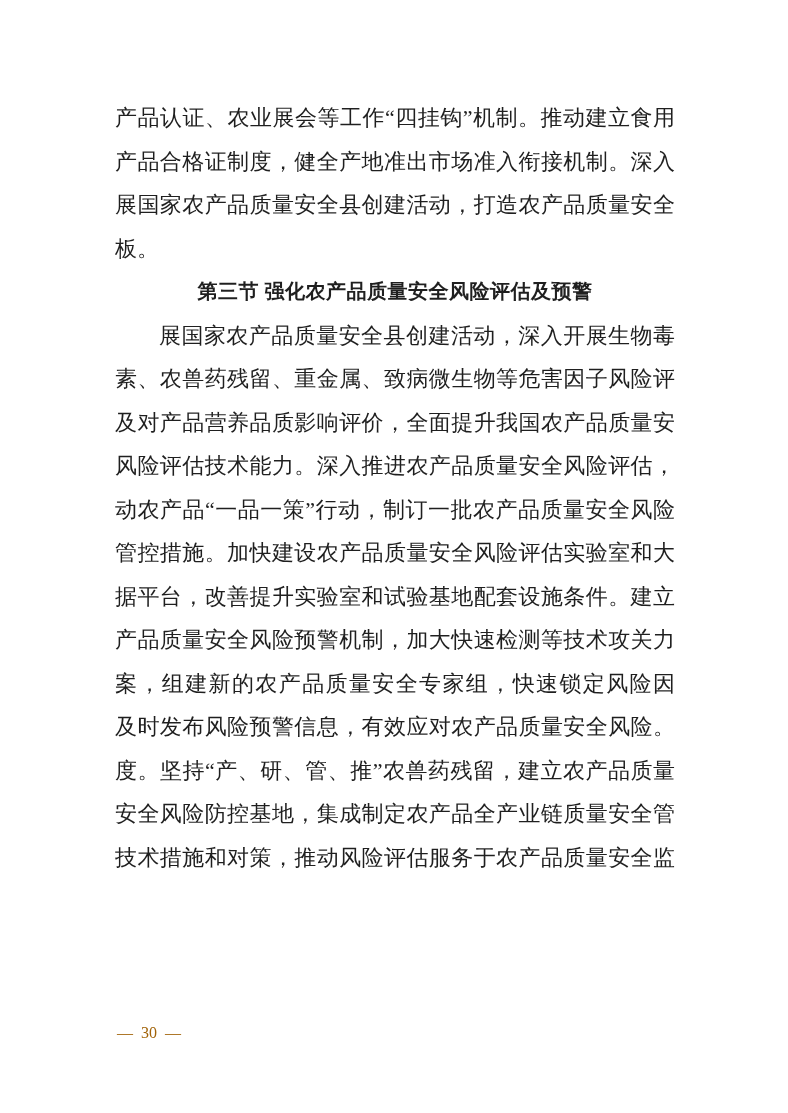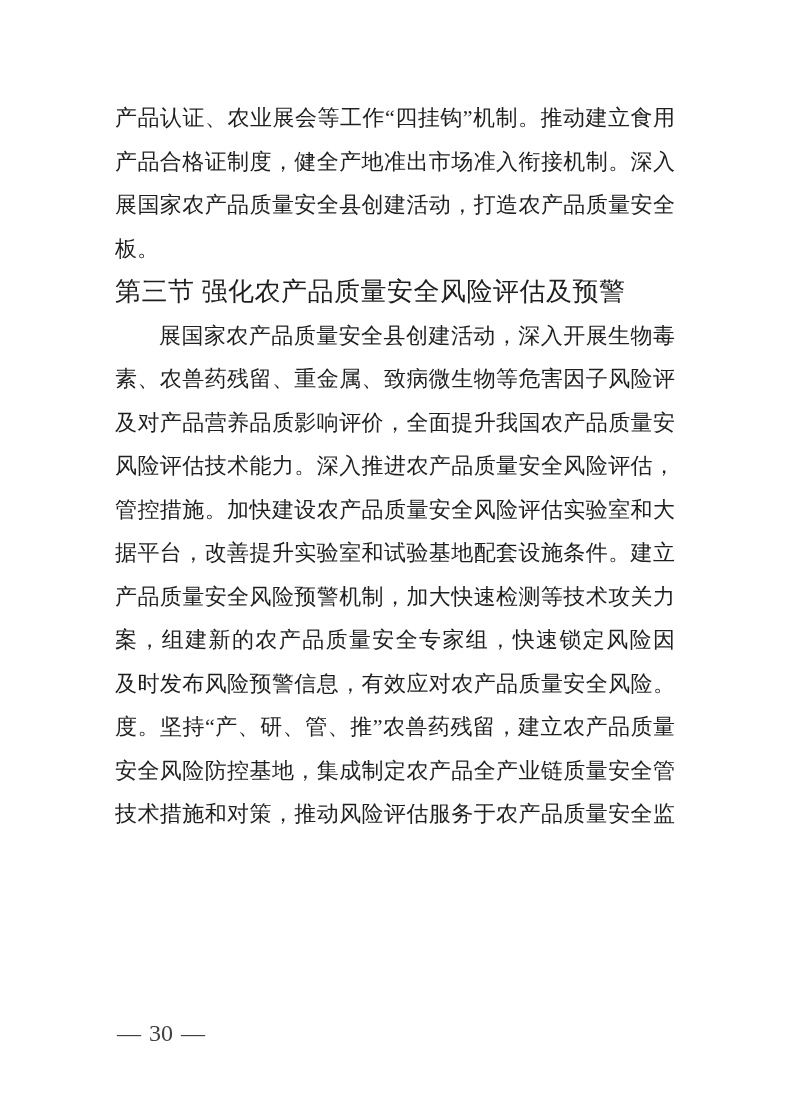--- a/index.html
+++ b/index.html
@@ -42,34 +42,35 @@
     overflow: hidden;
   }
   .line.indent {
     padding-left: 44px;
   }
   .line.last {
     text-align-last: left;
   }
   .heading {
     margin: 0;
-    font-size: 26px;
-    font-weight: normal;
+    font-size: 20px;
+    font-weight: bold;
     height: 43.5px;
     line-height: 43.5px;
+    text-align: center;
     letter-spacing: 0.5px;
     overflow: hidden;
   }
   .footer {
     position: absolute;
     left: 117px;
     top: 1020px;
-    font-size: 24px;
+    font-size: 16px;
     line-height: 26px;
-    color: #404040;
+    color: #a16207;
     white-space: nowrap;
   }
   .footer .dash {
     letter-spacing: 0;
   }
   .footer .num {
     margin: 0 8px;
   }
 </style>
 </head>
@@ -95,20 +96,21 @@
     <div class="paragraph">
 
         <div class="line indent">展国家农产品质量安全县创建活动，深入开展生物毒</div>
 
         <div class="line">素、农兽药残留、重金属、致病微生物等危害因子风险评估</div>
 
         <div class="line">及对产品营养品质影响评价，全面提升我国农产品质量安全</div>
 
         <div class="line">风险评估技术能力。深入推进农产品质量安全风险评估，启</div>
 
+        <div class="line">动农产品“一品一策”行动，制订一批农产品质量安全风险</div>
 
         <div class="line">管控措施。加快建设农产品质量安全风险评估实验室和大数</div>
 
         <div class="line">据平台，改善提升实验室和试验基地配套设施条件。建立农</div>
 
         <div class="line">产品质量安全风险预警机制，加大快速检测等技术攻关力</div>
 
         <div class="line">案，组建新的农产品质量安全专家组，快速锁定风险因子，</div>
 
         <div class="line">及时发布风险预警信息，有效应对农产品质量安全风险。加</div>

